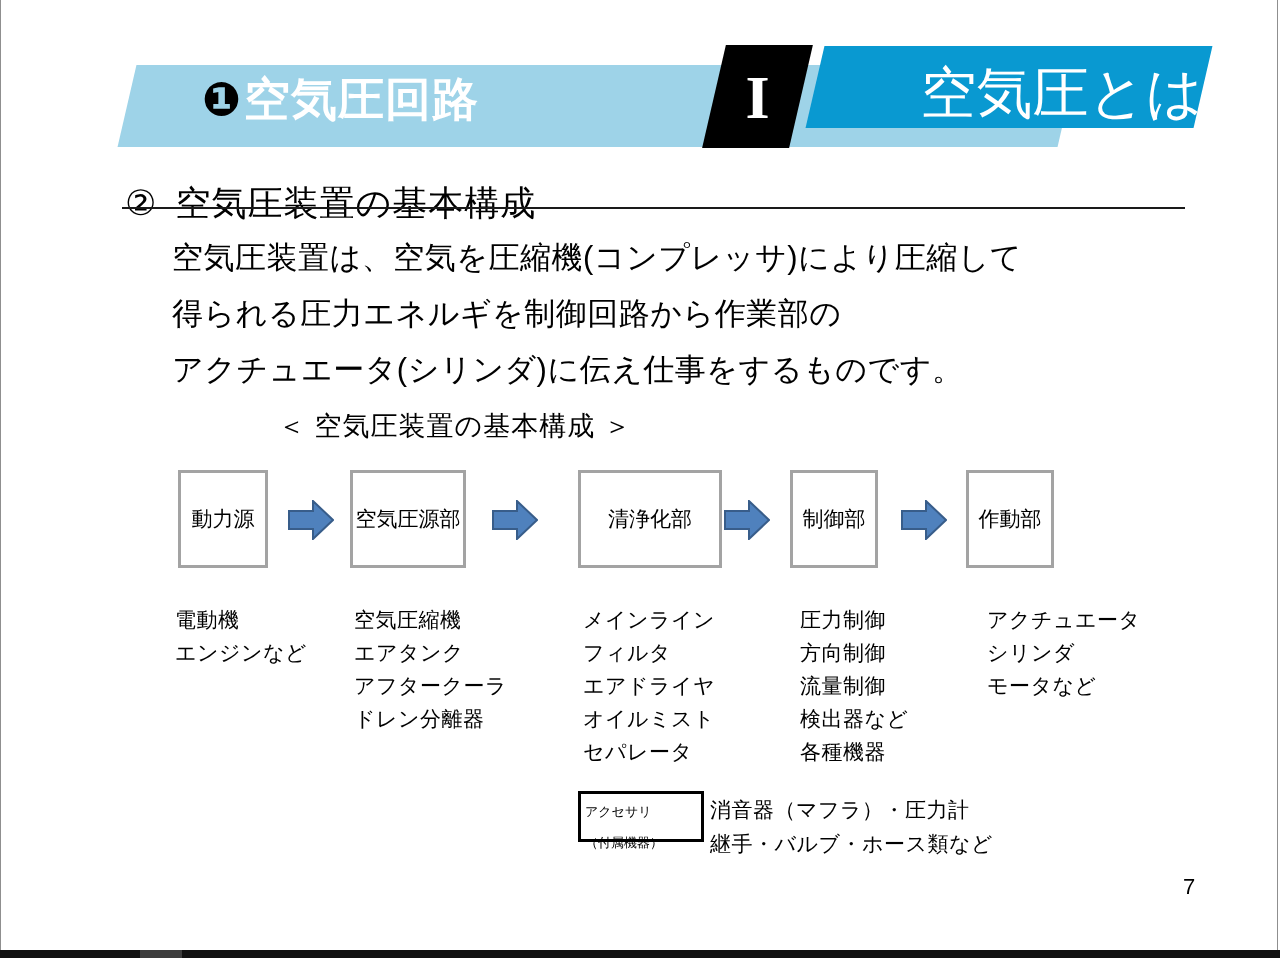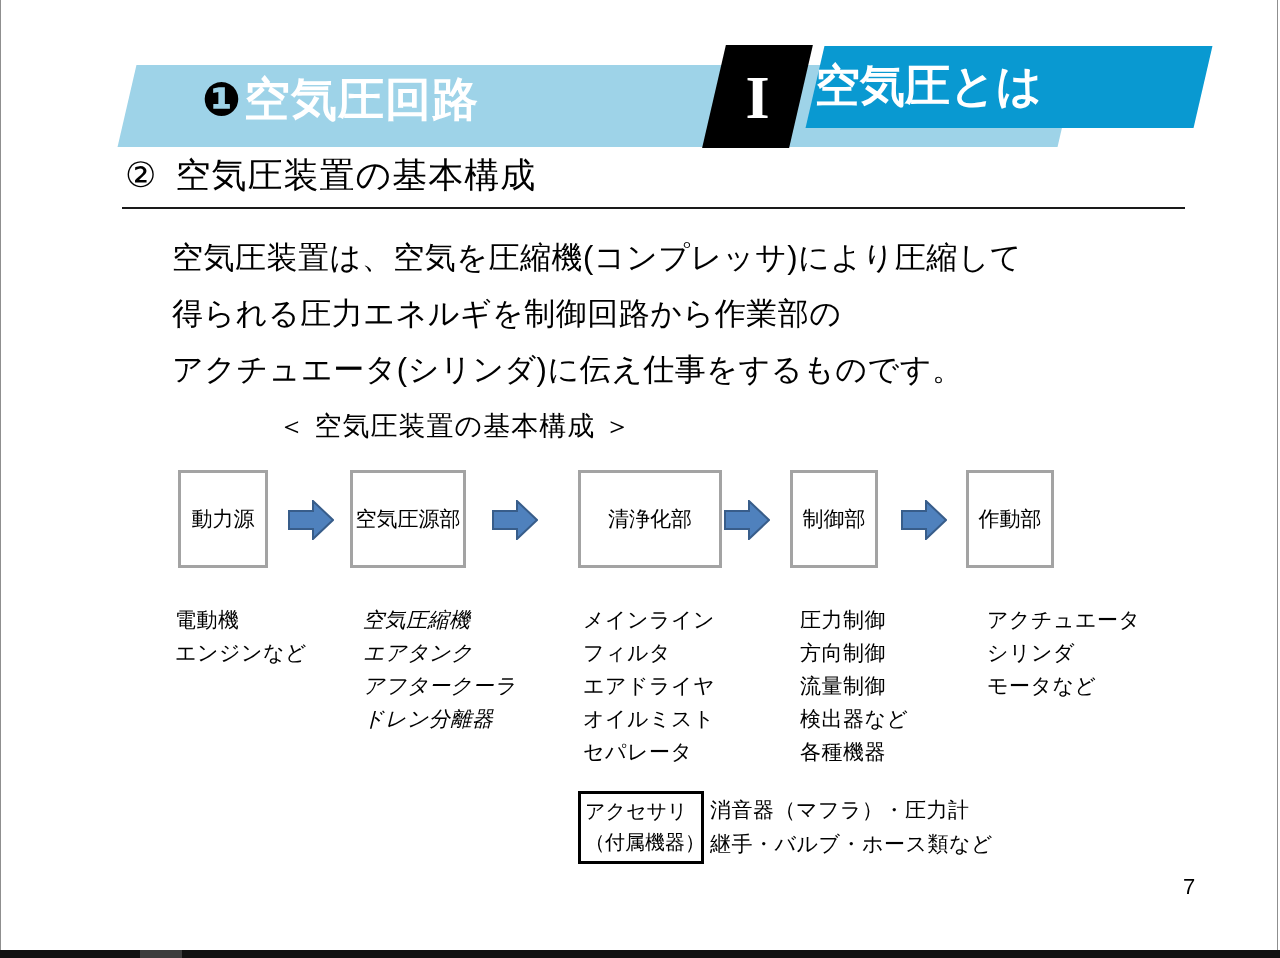--- a/index.html
+++ b/index.html
@@ -28,27 +28,27 @@
     color: #ffffff; white-space: nowrap; letter-spacing: 1px; text-align: center;
   }
   .chapter-num { color: #000000; margin-right: 2px; }
   .marker-text {
     position: absolute; left: 714px; top: 50px; width: 87px;
     text-align: center; font-family: "Liberation Serif", "DejaVu Serif", serif;
     font-size: 62px; font-weight: bold; color: #ffffff; line-height: 94px;
   }
   .section-text {
     position: absolute; left: 815px; top: 56px; width: 388px;
-    text-align: left; font-size: 45px; font-weight: bold;
+    text-align: right; font-size: 56px; font-weight: normal;
     color: #ffffff; white-space: nowrap;
   }
 
   
   .heading {
-    position: absolute; left: 125px; top: 152px;
+    position: absolute; left: 125px; top: 180px;
     font-size: 35px; color: #000; white-space: nowrap; letter-spacing: 1px;
   }
   .heading-num { margin-right: 18px; }
   .heading-rule { position: absolute; left: 122px; top: 207px; width: 1063px; height: 2px; background: #1a1a1a; }
 
   
   .body-text {
     position: absolute; left: 172px; top: 230px;
     font-size: 31px; line-height: 56px; white-space: nowrap; letter-spacing: 0.5px;
   }
@@ -75,30 +75,30 @@
   .arrow-2 { left: 492px; }
   .arrow-3 { left: 724px; }
   .arrow-4 { left: 901px; }
 
   
   .item-col {
     position: absolute; top: 603px;
     font-size: 21px; line-height: 33px; white-space: nowrap; letter-spacing: 0.5px;
   }
   .col-1 { left: 175px; }
-  .col-2 { left: 363px; font-style: italic; }
+  .col-2 { left: 354px; }
   .col-3 { left: 583px; }
   .col-4 { left: 800px; }
   .col-5 { left: 987px; }
 
   
   .accessory-box {
-    position: absolute; left: 578px; top: 791px; width: 126px; height: 73px;
+    position: absolute; left: 578px; top: 791px; width: 126px; height: 51px;
     border: 3px solid #000; background: #fff;
-    font-size: 20px; line-height: 31px; padding: 2px 0 0 4px; white-space: nowrap;
+    font-size: 13px; line-height: 31px; padding: 2px 0 0 4px; white-space: nowrap;
   }
   .accessory-desc {
     position: absolute; left: 710px; top: 793px;
     font-size: 21px; line-height: 34px; white-space: nowrap; letter-spacing: 0.5px;
   }
 
   .page-number { position: absolute; left: 1183px; top: 874px; font-size: 22px; }
 
   .bottom-bar { position: absolute; left: 0; top: 950px; width: 1280px; height: 8px; background: #111111; }
   .bottom-bar-segment { position: absolute; left: 140px; top: 950px; width: 42px; height: 8px; background: #3d3d3d; }

